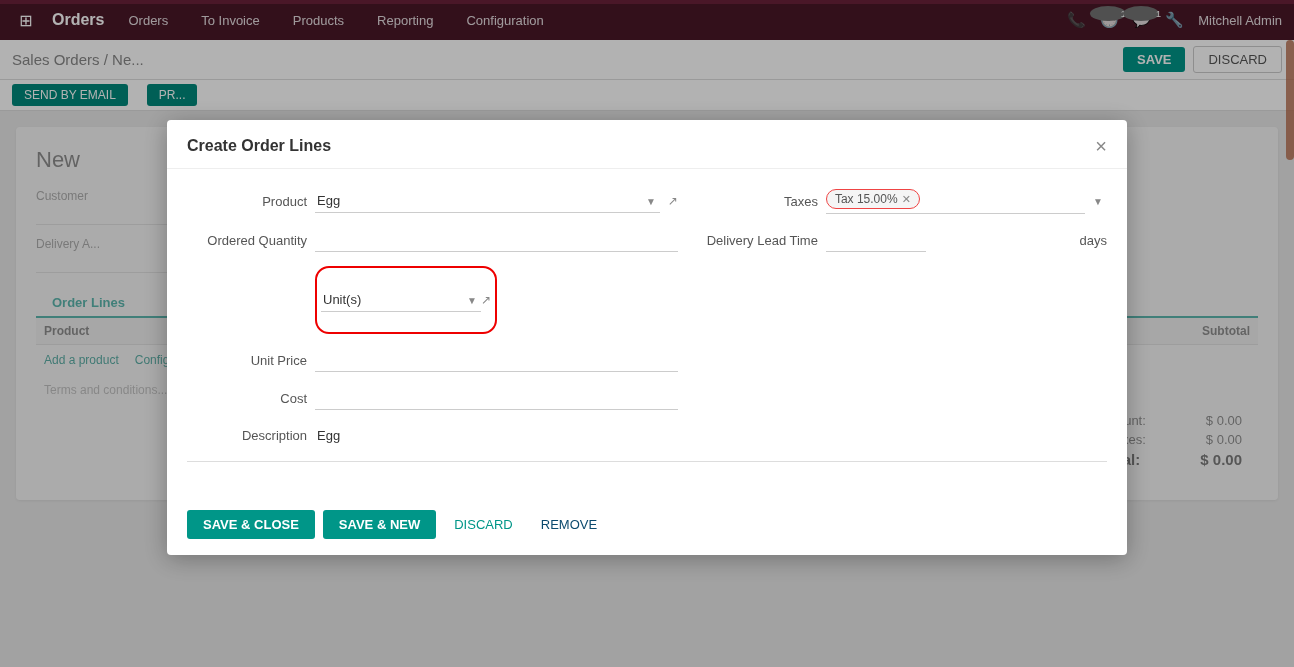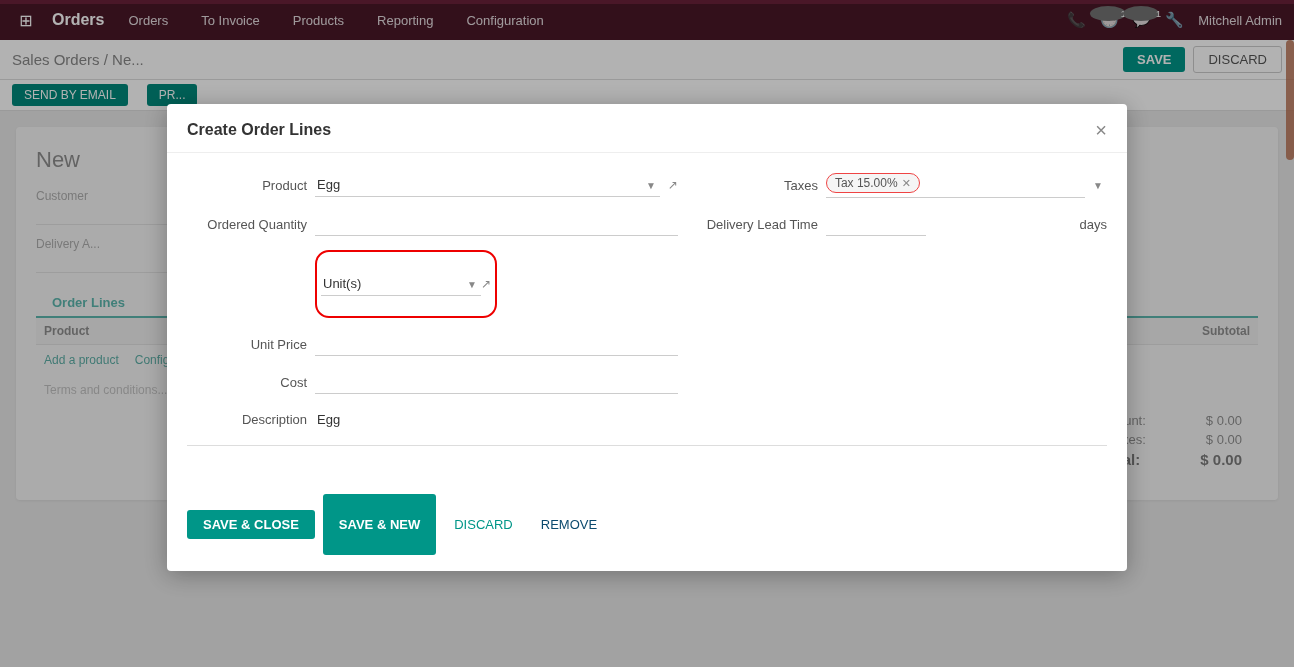--- a/index.html
+++ b/index.html
@@ -151,21 +151,21 @@
 
     
     .modal-divider { border: none; border-top: 1px solid #ddd; margin: 8px 0 16px; }
 
     
     .modal-footer {
       padding: 12px 20px 16px;
       display: flex; align-items: center; gap: 8px;
     }
     .btn-save-close { background: #009688; color: #fff; border: none; padding: 7px 16px; border-radius: 3px; cursor: pointer; font-size: 13px; font-weight: bold; }
-    .btn-save-new { background: #009688; color: #fff; border: none; padding: 23px 16px; border-radius: 3px; cursor: pointer; font-size: 13px; font-weight: bold; }
+    .btn-save-new { background: #009688; color: #fff; border: none; padding: 7px 16px; border-radius: 3px; cursor: pointer; font-size: 13px; font-weight: bold; }
     .btn-discard-modal { background: none; border: none; color: #009688; cursor: pointer; font-size: 13px; padding: 7px 10px; }
     .btn-remove { background: none; border: none; color: #0c4a6e; cursor: pointer; font-size: 13px; padding: 7px 10px; }
 
     
     .right-scrollbar {
       position: fixed; right: 0; top: 40px; width: 8px; height: 120px;
       background: #b56a4a; border-radius: 4px; opacity: 0.8;
     }
   </style>
 </head>

